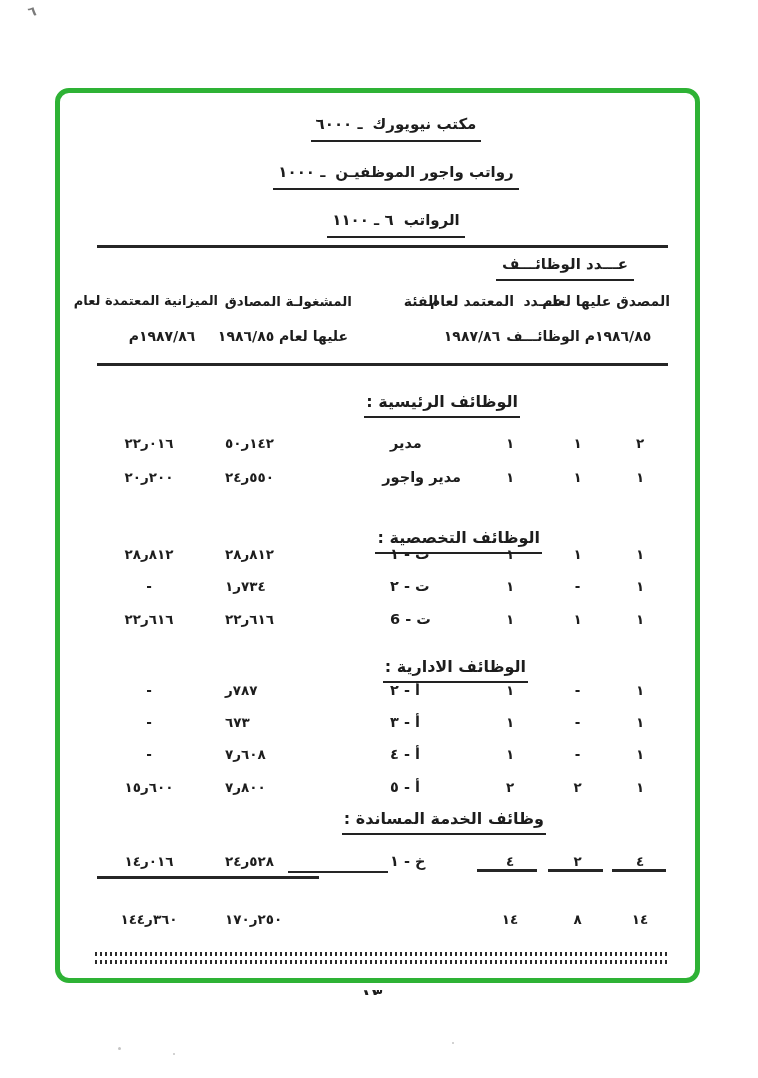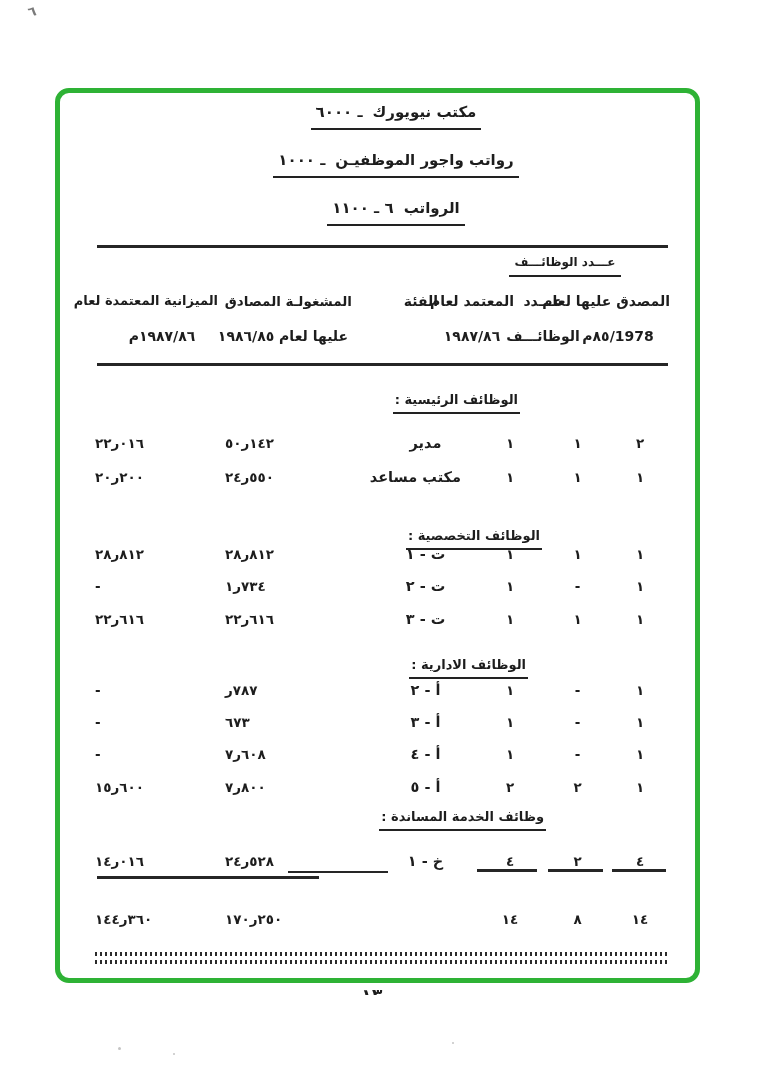--- a/index.html
+++ b/index.html
@@ -10,53 +10,54 @@
   }
   .frame {
     position:absolute; left:55px; top:88px; width:635px; height:885px;
     border:5px solid #2eb235; border-radius:14px; background:#fff;
   }
   
   .title-line {
     position:absolute; left:34px; width:724px;
     display:flex; justify-content:center; direction:ltr;
     font-size:15px;
+    margin-top:12px;
   }
   .t-wrap {
     display:flex; gap:10px; align-items:baseline;
     border-bottom:2px solid #222; padding:0 5px 7px 5px;
   }
   .t-code { direction:ltr; unicode-bidi:bidi-override; }
   .t-text { direction:rtl; }
 
   .rule { position:absolute; left:97px; width:571px; background:#262626; }
 
   .jobs-header {
     position:absolute; right:108px; top:255px; width:170px;
-    text-align:center; direction:rtl; font-size:12px;
+    text-align:center; direction:rtl; font-size:15px;
   }
   .jobs-header span { border-bottom:2.5px solid #222; padding:0 6px 6px 6px; display:inline-block; }
 
   .colhead { position:absolute; direction:rtl; font-size:14px; white-space:nowrap; text-align:center; }
 
   .section-title {
-    position:absolute; direction:rtl; font-size:13px; white-space:nowrap;
+    position:absolute; direction:rtl; font-size:16px; white-space:nowrap;
   }
   .section-title span { border-bottom:2px solid #222; padding:0 2px 5px 2px; display:inline-block; }
 
   .row {
     position:absolute; left:95px; width:575px; height:26px;
     display:grid; grid-template-columns:60px 65px 70px 85px 165px 130px;
     direction:rtl; align-items:center; font-size:13.5px;
   }
   .cell { overflow:visible; }
   .c-app,.c-occ,.c-adp { text-align:center; }
-  .c-cat { text-align:center; padding-right:14px; font-size:14.5px; white-space:nowrap; }
+  .c-cat { text-align:left; padding-right:14px; font-size:14.5px; white-space:nowrap; }
   .c-b85 { text-align:left; padding-right:6px; }
-  .c-b87 { text-align:left; padding-right:22px; }
+  .c-b87 { text-align:center; padding-right:22px; }
   .num { direction:ltr; unicode-bidi:bidi-override; }
 
   .uline { position:absolute; background:#262626; }
 
   .dashband {
     position:absolute; left:95px; width:575px; height:4px;
     background:repeating-linear-gradient(90deg,#2b2b2b 0 2px,transparent 2px 5px);
   }
   .artifact-mark {
     position:absolute; left:28px; top:4px; color:#5a5a5a; font-size:13px;
@@ -100,21 +101,21 @@
   <span>عـــدد الوظائـــف</span>
 </div>
 
 <div class="colhead" style="right:88px;top:293px">المصدق عليها لعام</div>
 <div class="colhead" style="left:498px;top:293px;width:90px">عـــدد</div>
 <div class="colhead" style="left:430px;top:293px;width:84px">المعتمد لعام</div>
 <div class="colhead" style="left:398px;top:293px;width:46px">الفئة</div>
 <div class="colhead" style="left:228px;top:293px;width:124px;font-size:13.5px">المشغولـة المصادق</div>
 <div class="colhead" style="left:84px;top:293px;width:134px;font-size:13px">الميزانية المعتمدة لعام</div>
 
-<div class="colhead" style="left:577px;top:328px;width:82px">1978/٨٥م</div>
+<div class="colhead" style="left:577px;top:328px;width:82px">١٩٨٦/٨٥م</div>
 <div class="colhead" style="left:498px;top:328px;width:90px">الوظائـــف</div>
 <div class="colhead" style="left:430px;top:328px;width:84px">١٩٨٧/٨٦</div>
 <div class="colhead" style="left:204px;top:328px;width:158px">عليها لعام ١٩٨٦/٨٥</div>
 <div class="colhead" style="left:106px;top:328px;width:112px">١٩٨٧/٨٦م</div>
 
 <div class="rule" style="top:363px;height:2.5px"></div>
 
 <div class="section-title" style="right:238px;top:392px">
   <span>الوظائف الرئيسية :</span>
 </div>
@@ -124,21 +125,21 @@
   <div class="cell c-occ num">١</div>
   <div class="cell c-adp num">١</div>
   <div class="cell c-cat">مدير</div>
   <div class="cell c-b85 num">٥٠ر١٤٢</div>
   <div class="cell c-b87 num">٢٢ر٠١٦</div>
 </div>
 <div class="row" style="top:464px">
   <div class="cell c-app num">١</div>
   <div class="cell c-occ num">١</div>
   <div class="cell c-adp num">١</div>
-  <div class="cell c-cat">مكتب مساعد</div>
+  <div class="cell c-cat">مدير واجور</div>
   <div class="cell c-b85 num">٢٤ر٥٥٠</div>
   <div class="cell c-b87 num">٢٠ر٢٠٠</div>
 </div>
 
 <div class="section-title" style="right:216px;top:528px">
   <span>الوظائف التخصصية :</span>
 </div>
 
 <div class="row" style="top:541px">
   <div class="cell c-app num">١</div>
@@ -153,21 +154,21 @@
   <div class="cell c-occ num">-</div>
   <div class="cell c-adp num">١</div>
   <div class="cell c-cat">ت - ٢</div>
   <div class="cell c-b85 num">١ر٧٣٤</div>
   <div class="cell c-b87 num">-</div>
 </div>
 <div class="row" style="top:606px">
   <div class="cell c-app num">١</div>
   <div class="cell c-occ num">١</div>
   <div class="cell c-adp num">١</div>
-  <div class="cell c-cat">ت - ٣</div>
+  <div class="cell c-cat">ت - 6</div>
   <div class="cell c-b85 num">٢٢ر٦١٦</div>
   <div class="cell c-b87 num">٢٢ر٦١٦</div>
 </div>
 
 <div class="section-title" style="right:230px;top:657px">
   <span>الوظائف الادارية :</span>
 </div>
 
 <div class="row" style="top:677px">
   <div class="cell c-app num">١</div>

